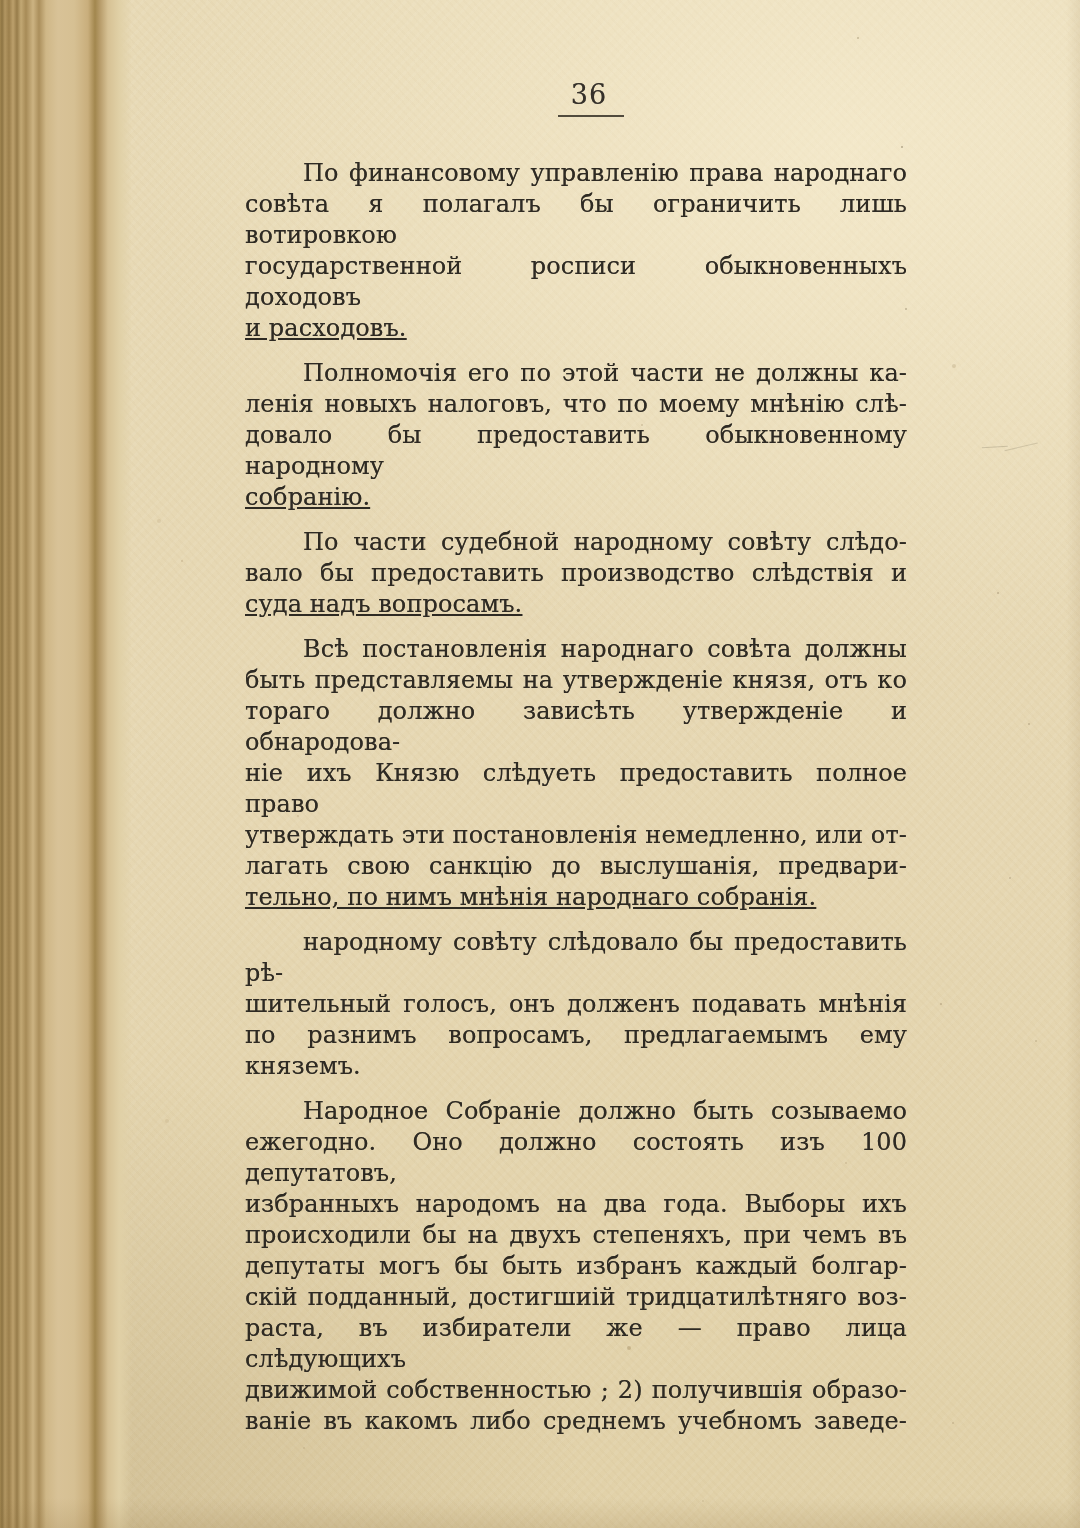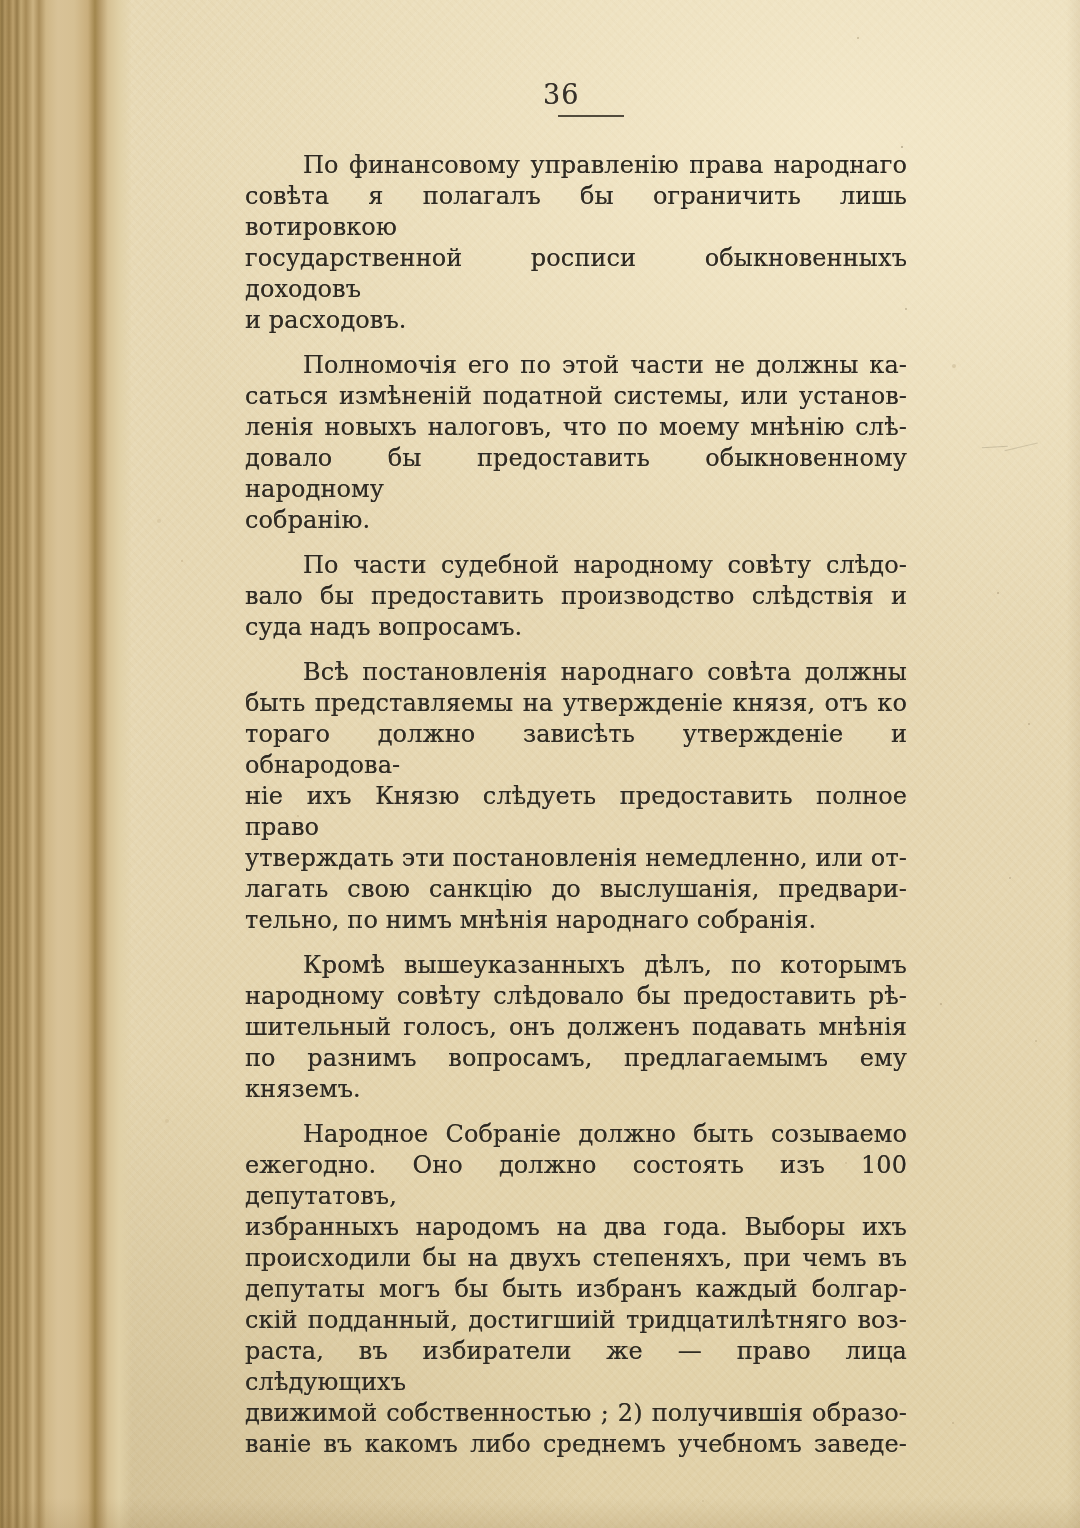--- a/index.html
+++ b/index.html
@@ -28,35 +28,35 @@
   }
   .right-shade{
     position:absolute;right:0;top:0;bottom:0;width:14px;
     background:linear-gradient(90deg, rgba(130,100,55,0), rgba(130,100,55,.10));
   }
   .bottom-shade{
     position:absolute;left:0;right:0;bottom:0;height:30px;
     background:linear-gradient(180deg, rgba(135,105,55,0), rgba(135,105,55,.16));
   }
   .page-number-wrap{
-    position:absolute;left:543px;top:80px;width:92px;text-align:left;color:#35302a;
+    position:absolute;left:543px;top:80px;width:92px;text-align:center;color:#35302a;
   }
   .page-number{font-size:27px;line-height:30px;letter-spacing:1px;
     text-shadow:0 0 .5px rgba(53,48,42,.55);}
   .page-rule{margin:5px auto 0;width:66px;height:2px;background:#514b3d;transform:translateX(2px);}
   .text-block{
     position:absolute;left:245px;top:146px;width:662px;
     font-size:24px;line-height:31px;color:#2e2a23;
     text-shadow:0 0 .55px rgba(46,42,35,.65);
     letter-spacing:.1px;
   }
   .para{margin:0;margin-top:14px;}
-  .para:first-child{margin-top:4px;}
+  .para:first-child{margin-top:12px;}
   .line{text-align:justify;text-align-last:justify;white-space:normal;}
-  .line.last{text-align-last:left;}
+  .line.last{text-align-last:left;text-decoration:underline;}
   .para .line:first-child{text-indent:58px;}
   .italic{}
   .specks{
     position:absolute;left:0;top:0;width:2px;height:2px;border-radius:50%;
     background:transparent;pointer-events:none;
     box-shadow:
       857px 37px 0 0 rgba(100,80,45,.30),
       901px 146px 0 0 rgba(80,65,40,.38),
       905px 308px 0 0 rgba(90,72,42,.32),
       953px 365px 0 1px rgba(130,100,55,.18),
@@ -99,41 +99,39 @@
 
   <div class="text-block">
       <div class="para">
         <div class="line">По финансовому управленію права народнаго</div>
         <div class="line">совѣта я полагалъ бы ограничить лишь вотировкою</div>
         <div class="line">государственной росписи обыкновенныхъ доходовъ</div>
         <div class="line last">и расходовъ.</div>
       </div>
       <div class="para">
         <div class="line">Полномочія его по этой части не должны ка-</div>
-        <div class="line">саться измѣненій податной системы, или установ-</div>
         <div class="line">ленія новыхъ налоговъ, что по моему мнѣнію слѣ-</div>
         <div class="line">довало бы предоставить обыкновенному народному</div>
         <div class="line last">собранію.</div>
       </div>
       <div class="para">
         <div class="line">По части судебной народному совѣту слѣдо-</div>
         <div class="line">вало бы предоставить производство слѣдствія и</div>
         <div class="line last">суда надъ вопросамъ.</div>
       </div>
       <div class="para">
         <div class="line">Всѣ постановленія народнаго совѣта должны</div>
         <div class="line">быть представляемы на утвержденіе князя, отъ ко</div>
         <div class="line">тораго должно зависѣть утвержденіе и обнародова-</div>
         <div class="line">ніе ихъ Князю слѣдуеть предоставить полное право</div>
         <div class="line">утверждать эти постановленія немедленно, или от-</div>
         <div class="line">лагать свою санкцію до выслушанія, предвари-</div>
         <div class="line last">тельно, по нимъ мнѣнія народнаго собранія.</div>
       </div>
       <div class="para">
-        <div class="line">Кромѣ вышеуказанныхъ дѣлъ, по которымъ</div>
         <div class="line">народному совѣту слѣдовало бы предоставить рѣ-</div>
         <div class="line">шительный голосъ, онъ долженъ подавать мнѣнія</div>
         <div class="line">по разнимъ вопросамъ, предлагаемымъ ему княземъ.</div>
       </div>
       <div class="para">
         <div class="line"><span class="italic">Народное Собраніе</span><span> должно быть созываемо</span></div>
         <div class="line">ежегодно. Оно должно состоять изъ 100 депутатовъ,</div>
         <div class="line">избранныхъ народомъ на два года. Выборы ихъ</div>
         <div class="line">происходили бы на двухъ степеняхъ, при чемъ въ</div>
         <div class="line">депутаты могъ бы быть избранъ каждый болгар-</div>

